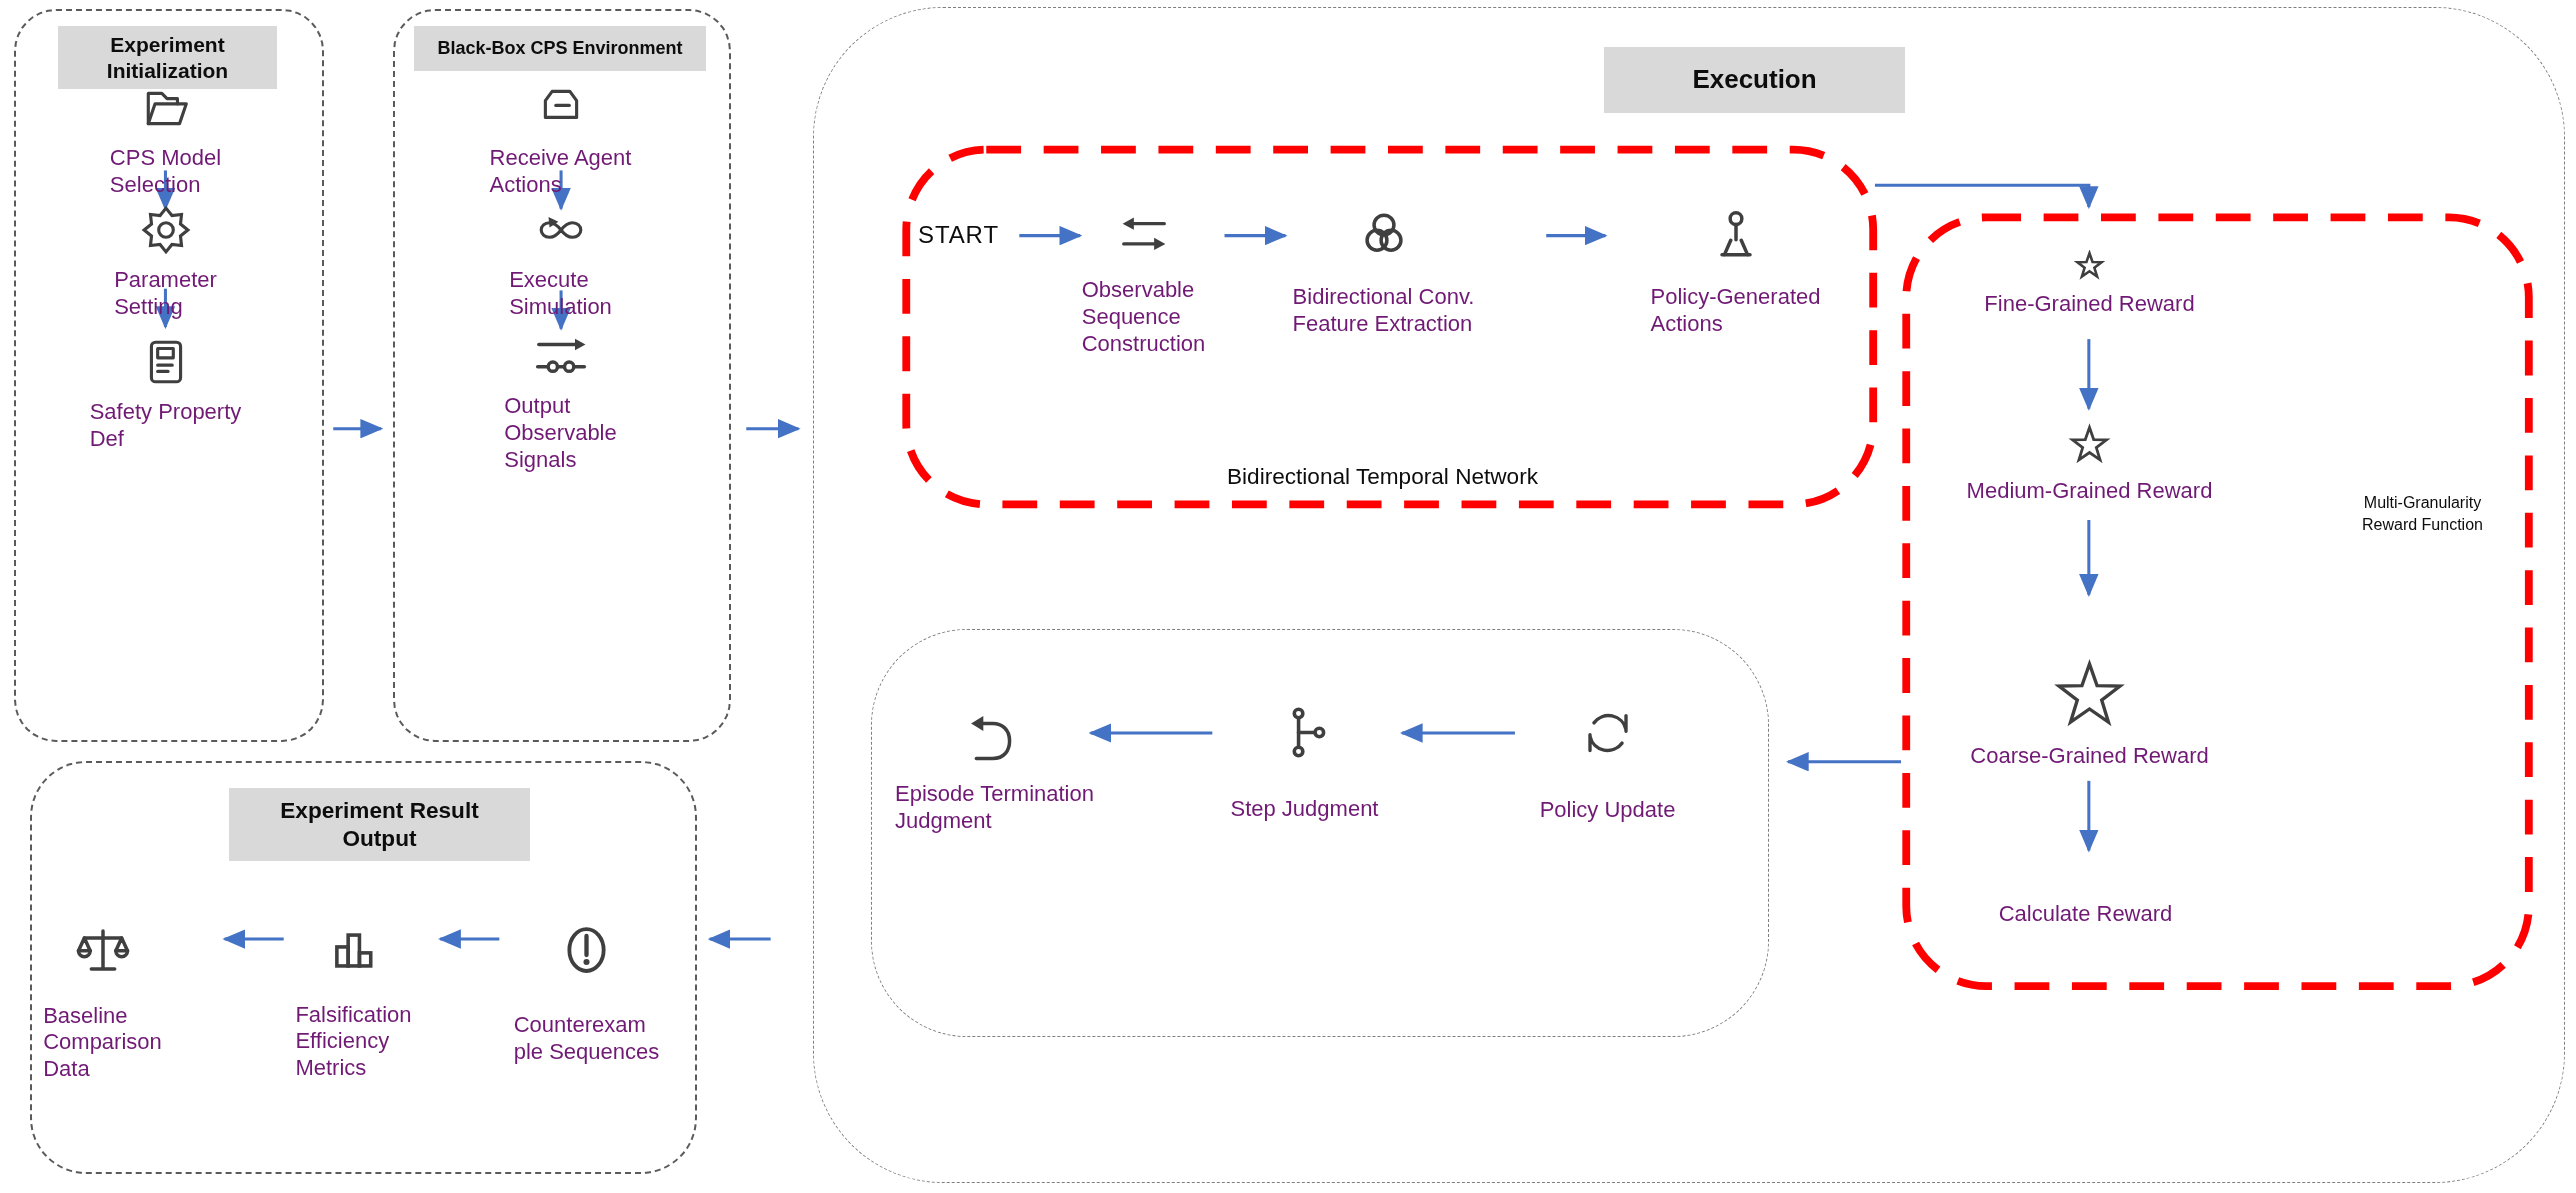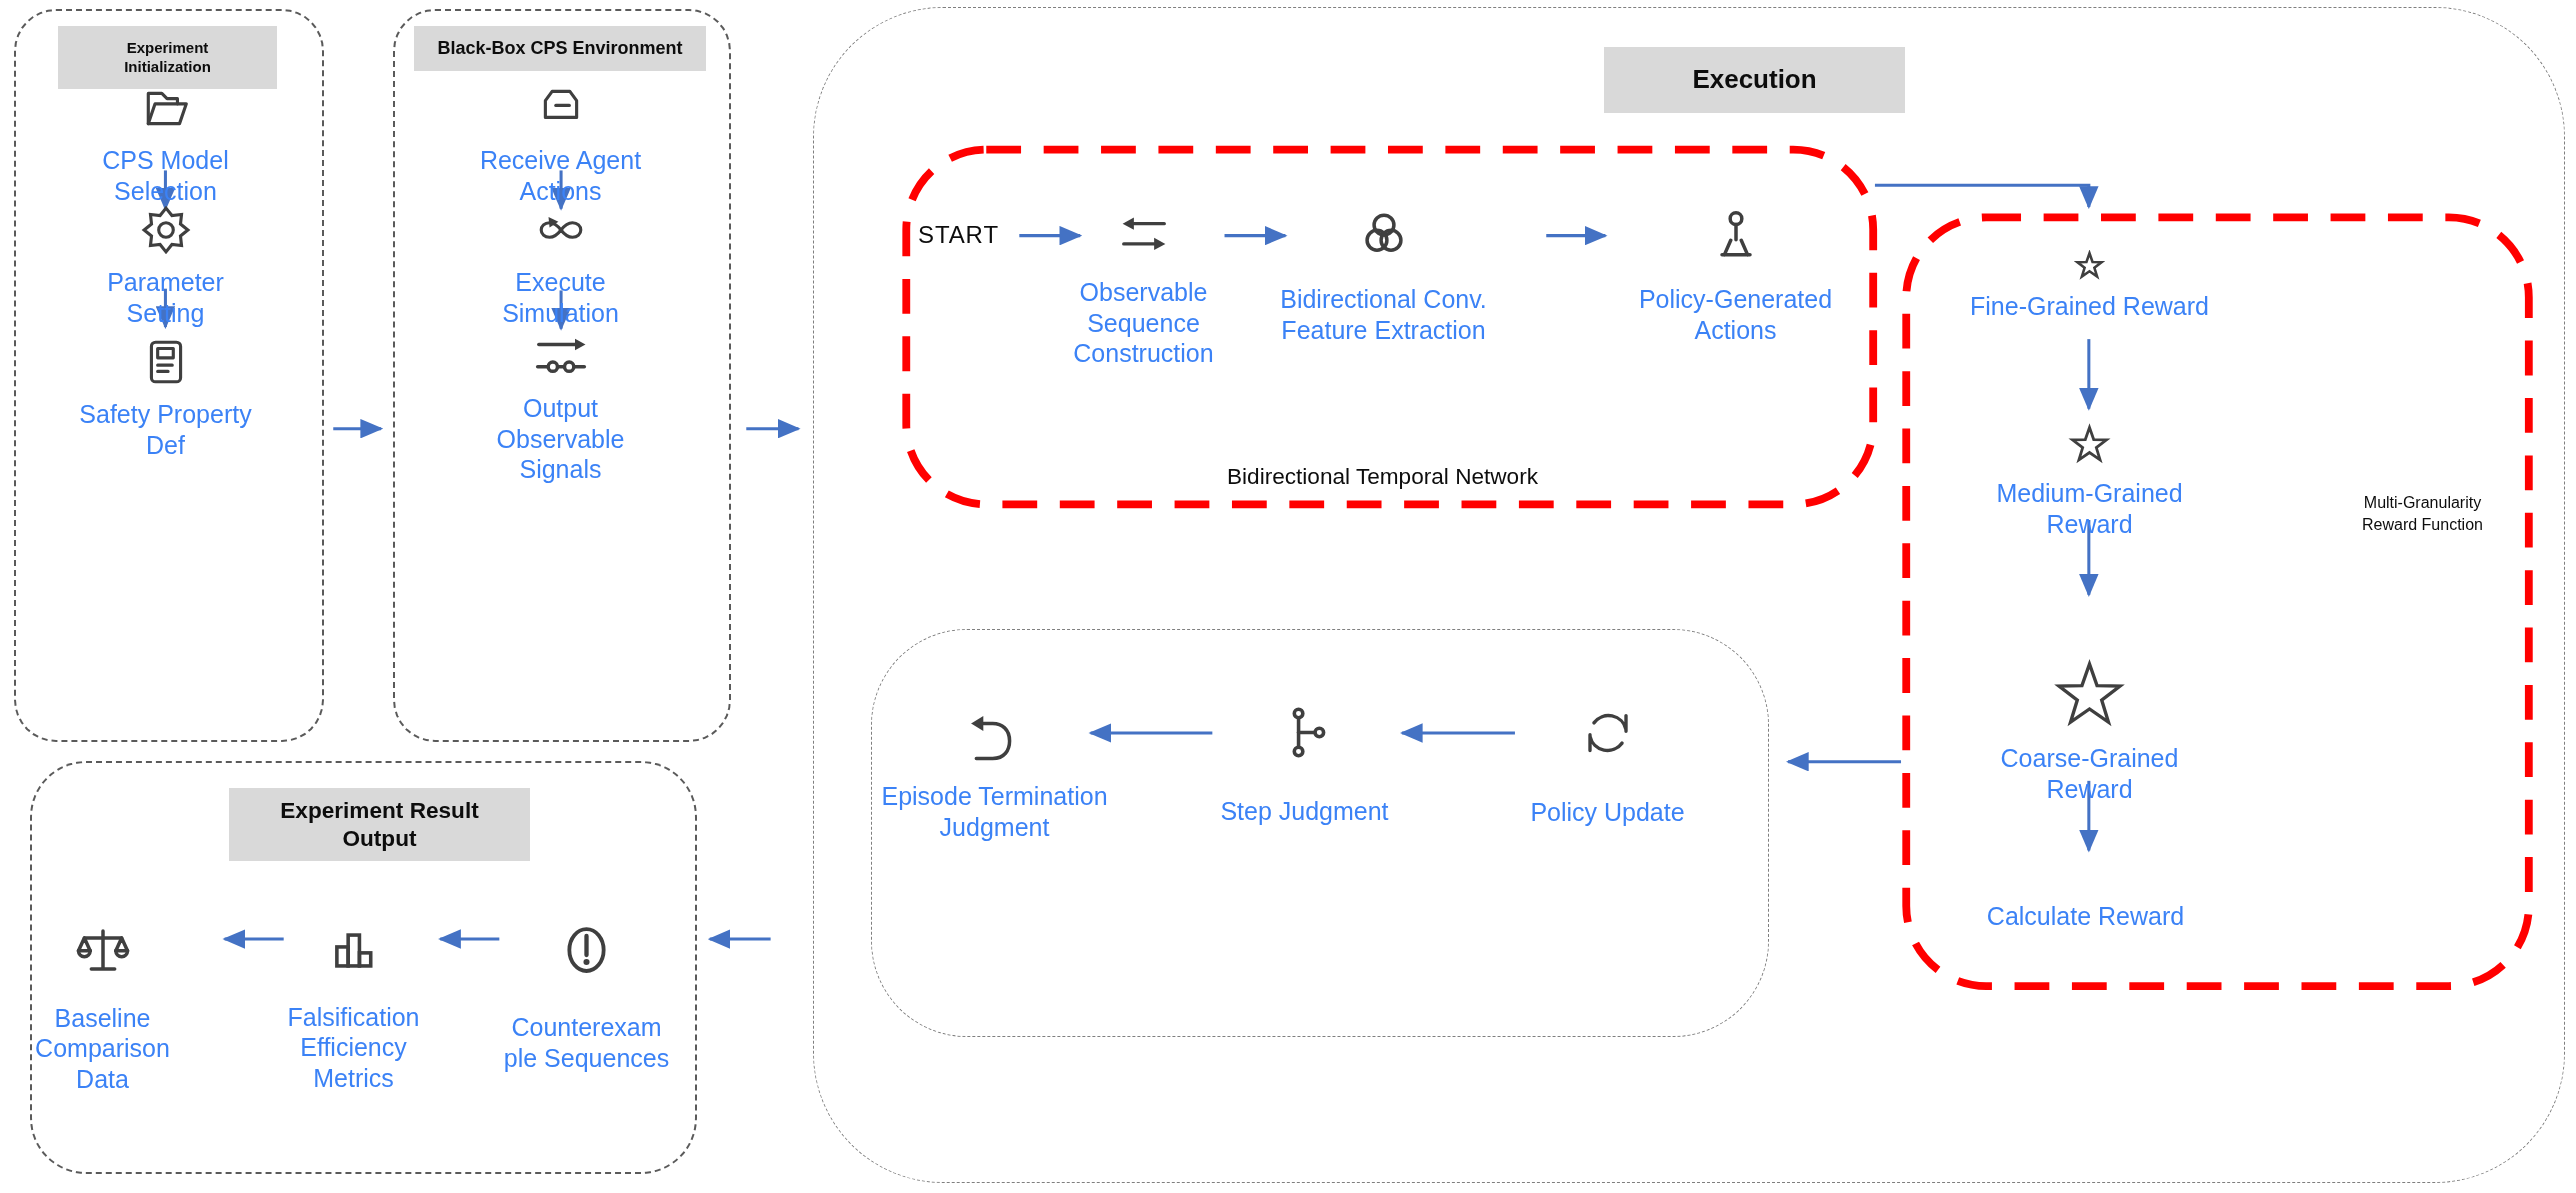--- a/index.html
+++ b/index.html
@@ -8,41 +8,41 @@
     font-family:"Liberation Sans","DejaVu Sans",sans-serif;color:#000;
   }
   .dashed{position:absolute;background:transparent;}
   .thin-dash{border:2.2px dashed #5a5a5a;}
   .gray-dash{border:1.7px dashed #7f7f7f;}
   .hdr{
     position:absolute;background:#D9D9D9;display:flex;align-items:center;justify-content:center;
     font-weight:700;text-align:center;white-space:pre-line;line-height:1.22;color:#0d0d0d;
   }
   .node{position:absolute;display:flex;flex-direction:column;align-items:center;width:261px;}
-  .lbl{font-size:25px;line-height:1.22;text-align:center;white-space:pre-line;color:#3b82f6;}
+  .lbl{font-size:22px;line-height:1.22;white-space:pre-line;color:#701a75;}
   .cap{position:absolute;font-size:22.6px;text-align:center;white-space:pre-line;color:#0d0d0d;}
   .start{position:absolute;font-size:24px;color:#0d0d0d;letter-spacing:0.9px;}
   svg.ovl{position:absolute;left:0;top:0;pointer-events:none;}
   .icon{display:block;stroke:#3F3F3F;fill:none;stroke-width:3;stroke-linecap:round;stroke-linejoin:round;}
   .icon .fillbit{fill:#3F3F3F;stroke:none;}
   .icon .whitebit{fill:#ffffff;}
   .icon .sharp{stroke-linejoin:miter;stroke-linecap:butt;}
 </style>
 </head>
 <body>
 
 <div class="stage">
 
   <div class="dashed thin-dash" style="left:14px;top:8.7px;width:306px;height:729px;border-radius:42px;"></div>
   <div class="dashed thin-dash" style="left:393px;top:8.7px;width:334px;height:729px;border-radius:42px;"></div>
   <div class="dashed gray-dash" style="left:813px;top:7px;width:1750px;height:1174px;border-radius:130px;"></div>
   <div class="dashed gray-dash" style="left:871px;top:629px;width:896px;height:406px;border-radius:96px;"></div>
   <div class="dashed thin-dash" style="left:30px;top:761px;width:663px;height:409px;border-radius:56px;"></div>
 
-  <div class="hdr" style="left:58px;top:26px;width:219px;height:63px;font-size:15px;">Experiment
+  <div class="hdr" style="left:58px;top:26px;width:219px;height:63px;font-size:21px;">Experiment
 Initialization</div>
   <div class="hdr" style="left:414px;top:26px;width:292px;height:45px;font-size:18px;">Black-Box CPS Environment</div>
   <div class="hdr" style="left:1604px;top:47px;width:301px;height:66px;font-size:26px;">Execution</div>
   <div class="hdr" style="left:229px;top:788px;width:301px;height:73px;font-size:22.6px;">Experiment Result
 Output</div>
 
   <svg class="ovl" width="2576" height="1193" viewBox="0 0 2962 1372">
     <defs>
       <marker id="ah" markerWidth="7.5" markerHeight="6.4" refX="6.8" refY="3.2" orient="auto">
         <path d="M0,0 L7.5,3.2 L0,6.4 Z" fill="#4472C4"></path>

